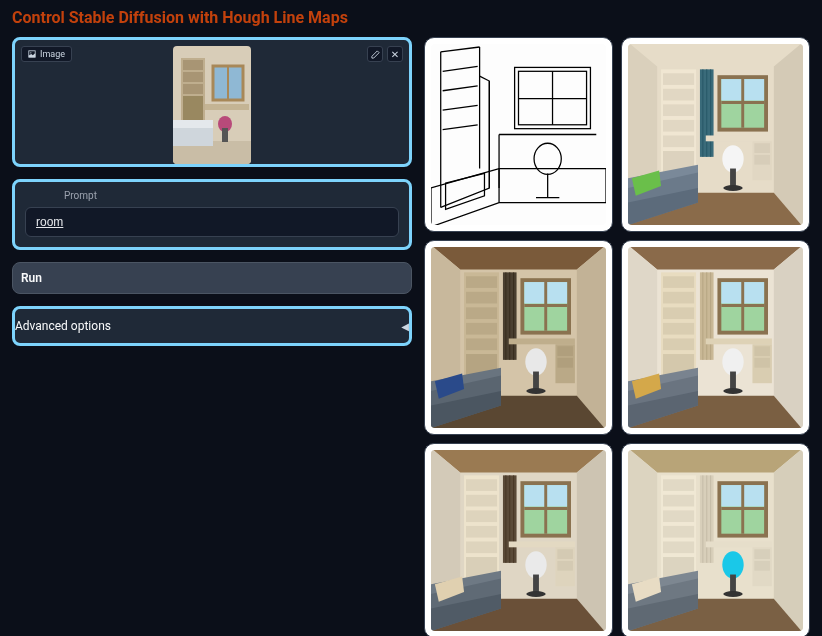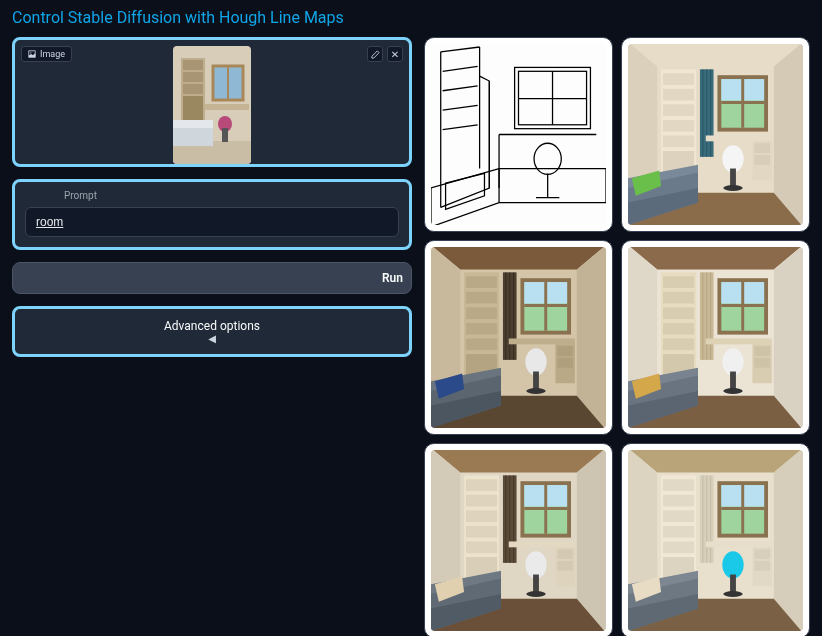--- a/index.html
+++ b/index.html
@@ -13,23 +13,23 @@
       overflow: hidden;
     }
     .container {
       padding: 8px 12px;
       display: flex;
       flex-direction: column;
       height: 100%;
     }
     .title {
       font-size: 16px;
-      font-weight: 400;
+      font-weight: 700;
       margin-bottom: 10px;
-      color: #0ea5e9;
+      color: #c2410c;
     }
     .main {
       display: flex;
       gap: 12px;
       flex: 1;
       min-height: 0;
     }
     .left-col {
       width: 400px;
       display: flex;
@@ -116,34 +116,33 @@
       color: #e5e7eb;
       font-size: 12px;
       outline: none;
       text-decoration: underline;
     }
     .run-btn {
       background: #374151;
       border: 1px solid #4b5563;
       border-radius: 8px;
       padding: 8px;
-      text-align: right;
+      text-align: left;
       font-size: 12px;
       font-weight: 600;
       color: #f9fafb;
       cursor: pointer;
     }
     .adv-panel {
       padding: 10px 0;
       display: flex;
       align-items: center;
       justify-content: space-between;
       cursor: pointer;
       font-size: 12px;
-      flex-direction: column;
     }
     .adv-panel .chev {
       font-size: 10px;
       color: #cbd5e1;
     }
     .result-card {
       background: #fff;
       border: 1px solid #374151;
       border-radius: 10px;
       padding: 6px;

